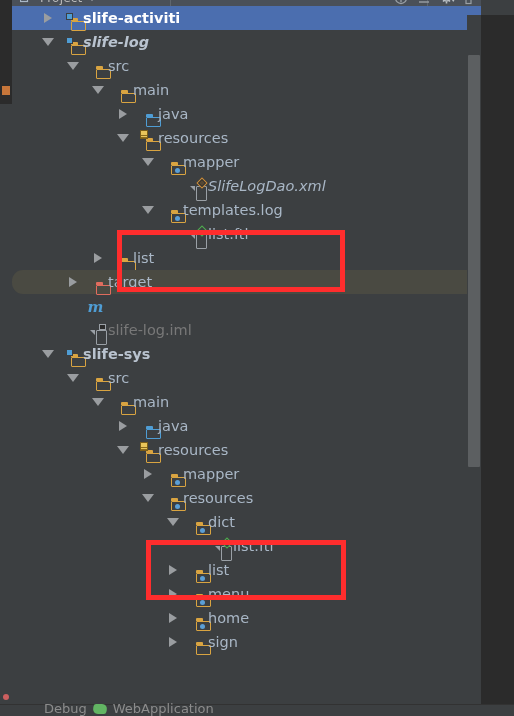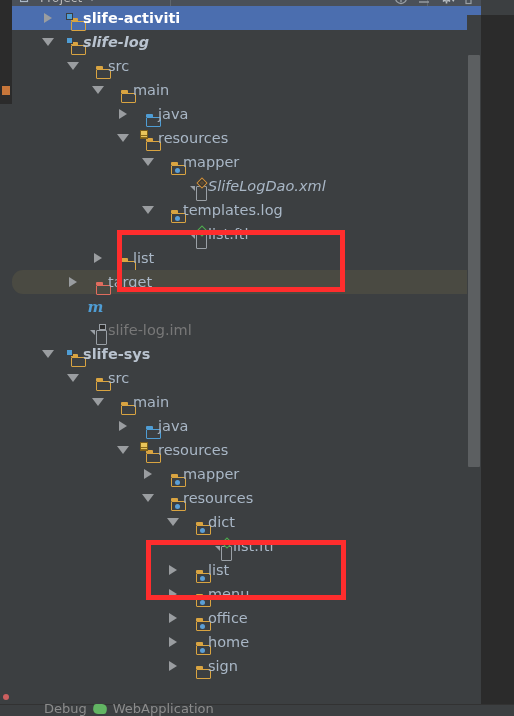--- a/index.html
+++ b/index.html
@@ -540,29 +540,20 @@
           </span>
           <span class="label" style="left: 196px;">menu</span>
         </div>
         <div class="row">
           <span class="arrow right" style="left: 155px;">
             <i></i>
           </span>
           <span class="ico-wrap" style="left: 175px;">
             <span><span class="folder"><span class="tab"></span><span class="body"></span><span class="badge-dot"></span></span></span>
           </span>
-          <span class="label" style="left: 196px;">office</span>
-        </div>
-        <div class="row">
-          <span class="arrow right" style="left: 155px;">
-            <i></i>
-          </span>
-          <span class="ico-wrap" style="left: 175px;">
-            <span><span class="folder"><span class="tab"></span><span class="body"></span><span class="badge-dot"></span></span></span>
-          </span>
           <span class="label" style="left: 196px;">home</span>
         </div>
         <div class="row">
           <span class="arrow right" style="left: 155px;">
             <i></i>
           </span>
           <span class="ico-wrap" style="left: 175px;">
             <span><span class="folder"><span class="tab"></span><span class="body"></span></span></span>
           </span>
           <span class="label" style="left: 196px;">sign</span>

